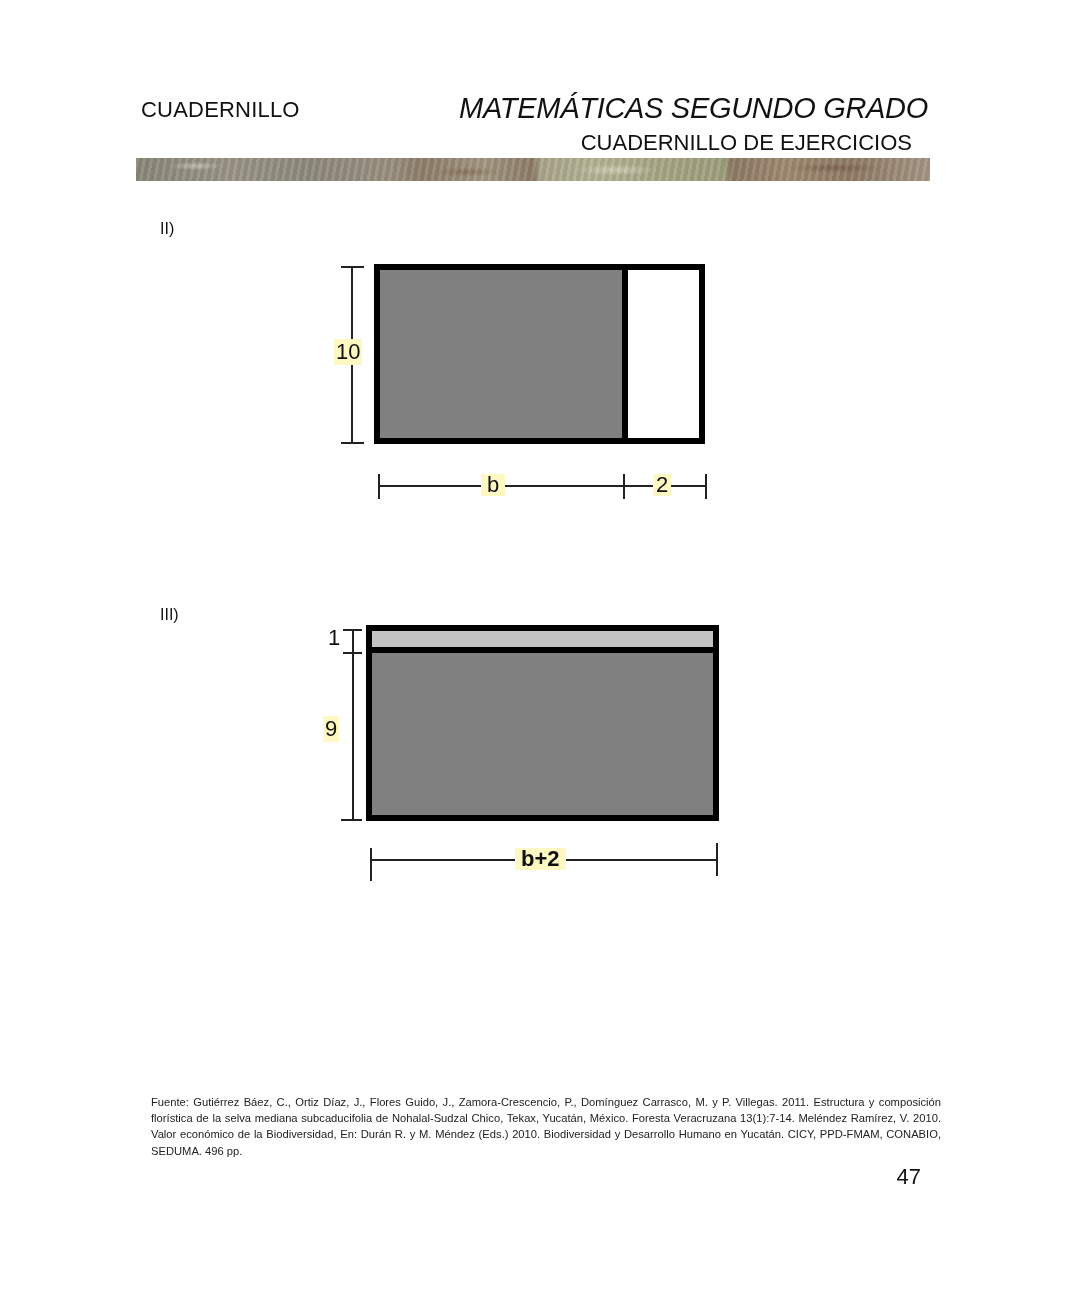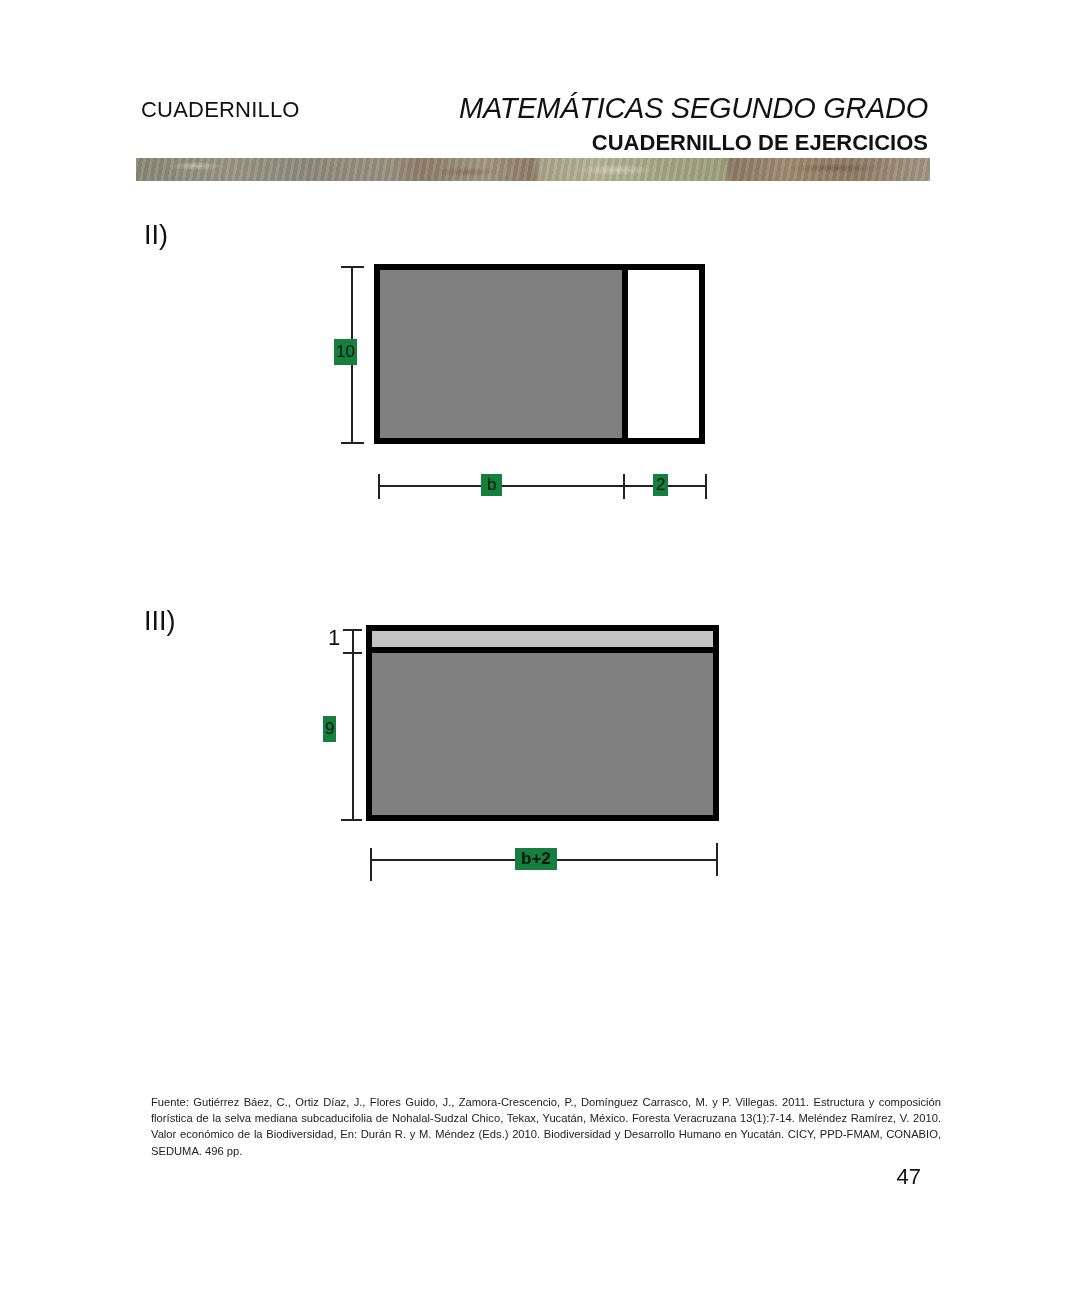--- a/index.html
+++ b/index.html
@@ -1,37 +1,37 @@
 <!DOCTYPE html>
 <html><head>
 <meta charset="utf-8">
 <style>
   html, body { margin:0; padding:0; background:#ffffff; }
   body { width:1080px; height:1311px; position:relative; overflow:hidden;
          font-family:"Liberation Sans", "DejaVu Sans", sans-serif; color:#111; }
   .abs { position:absolute; }
   .hdr-left { left:141px; top:97px; font-size:22px; letter-spacing:0.2px; }
   .hdr-title { right:152px; top:92px; font-size:29px; font-style:italic; letter-spacing:-0.3px; }
-  .hdr-sub { right:152px; top:130px; font-size:22px;font-weight:bold; }
+  .hdr-sub { right:168px; top:130px; font-size:22px; }
   .banner { left:136px; top:158px; width:794px; height:23px; overflow:hidden;
     background:
       radial-gradient(ellipse 40px 6px at 60px 8px, rgba(230,225,215,.55), transparent 70%),
       radial-gradient(ellipse 50px 7px at 330px 14px, rgba(120,90,60,.5), transparent 70%),
       radial-gradient(ellipse 60px 8px at 480px 12px, rgba(240,235,220,.5), transparent 70%),
       radial-gradient(ellipse 70px 7px at 700px 10px, rgba(110,80,55,.55), transparent 70%),
       linear-gradient(90deg,
         #8a8878 0%, #9a9586 12%, #8e8a7c 22%, #9b9080 32%,
         #8f7e6a 36%, #a39882 44%, #8d7b66 50%,
         #a9a68a 51%, #b5b394 58%, #a7a685 66%, #9fa07e 74%,
         #8e7a64 75%, #a08a72 82%, #907c66 90%, #a59684 100%);
   }
   .banner::after { content:""; position:absolute; inset:0;
     background: repeating-linear-gradient(100deg, rgba(255,255,255,.08) 0 3px, rgba(0,0,0,.06) 3px 7px); }
-  .section-label { font-size:27px; }
-  .dim-text { font-size:17px; background:#15803d; padding:0 3px; line-height:22px; }
+  .section-label { font-size:16px;margin-left:16px; }
+  .dim-text { font-size:22px; background:#fef9c3; padding:0 3px; line-height:22px; }
   .footnote { left:139px; top:1094px; width:790px; font-size:11.2px; line-height:16.2px;
     text-align:justify; color:#222;margin-left:12px; }
   .pagenum { right:159px; top:1164px; font-size:22px; }
   .line { background:#222; }
 </style>
 </head>
 <body>
 
 <div class="abs hdr-left">CUADERNILLO</div>
 <div class="abs hdr-title">MATEMÁTICAS SEGUNDO GRADO</div>

